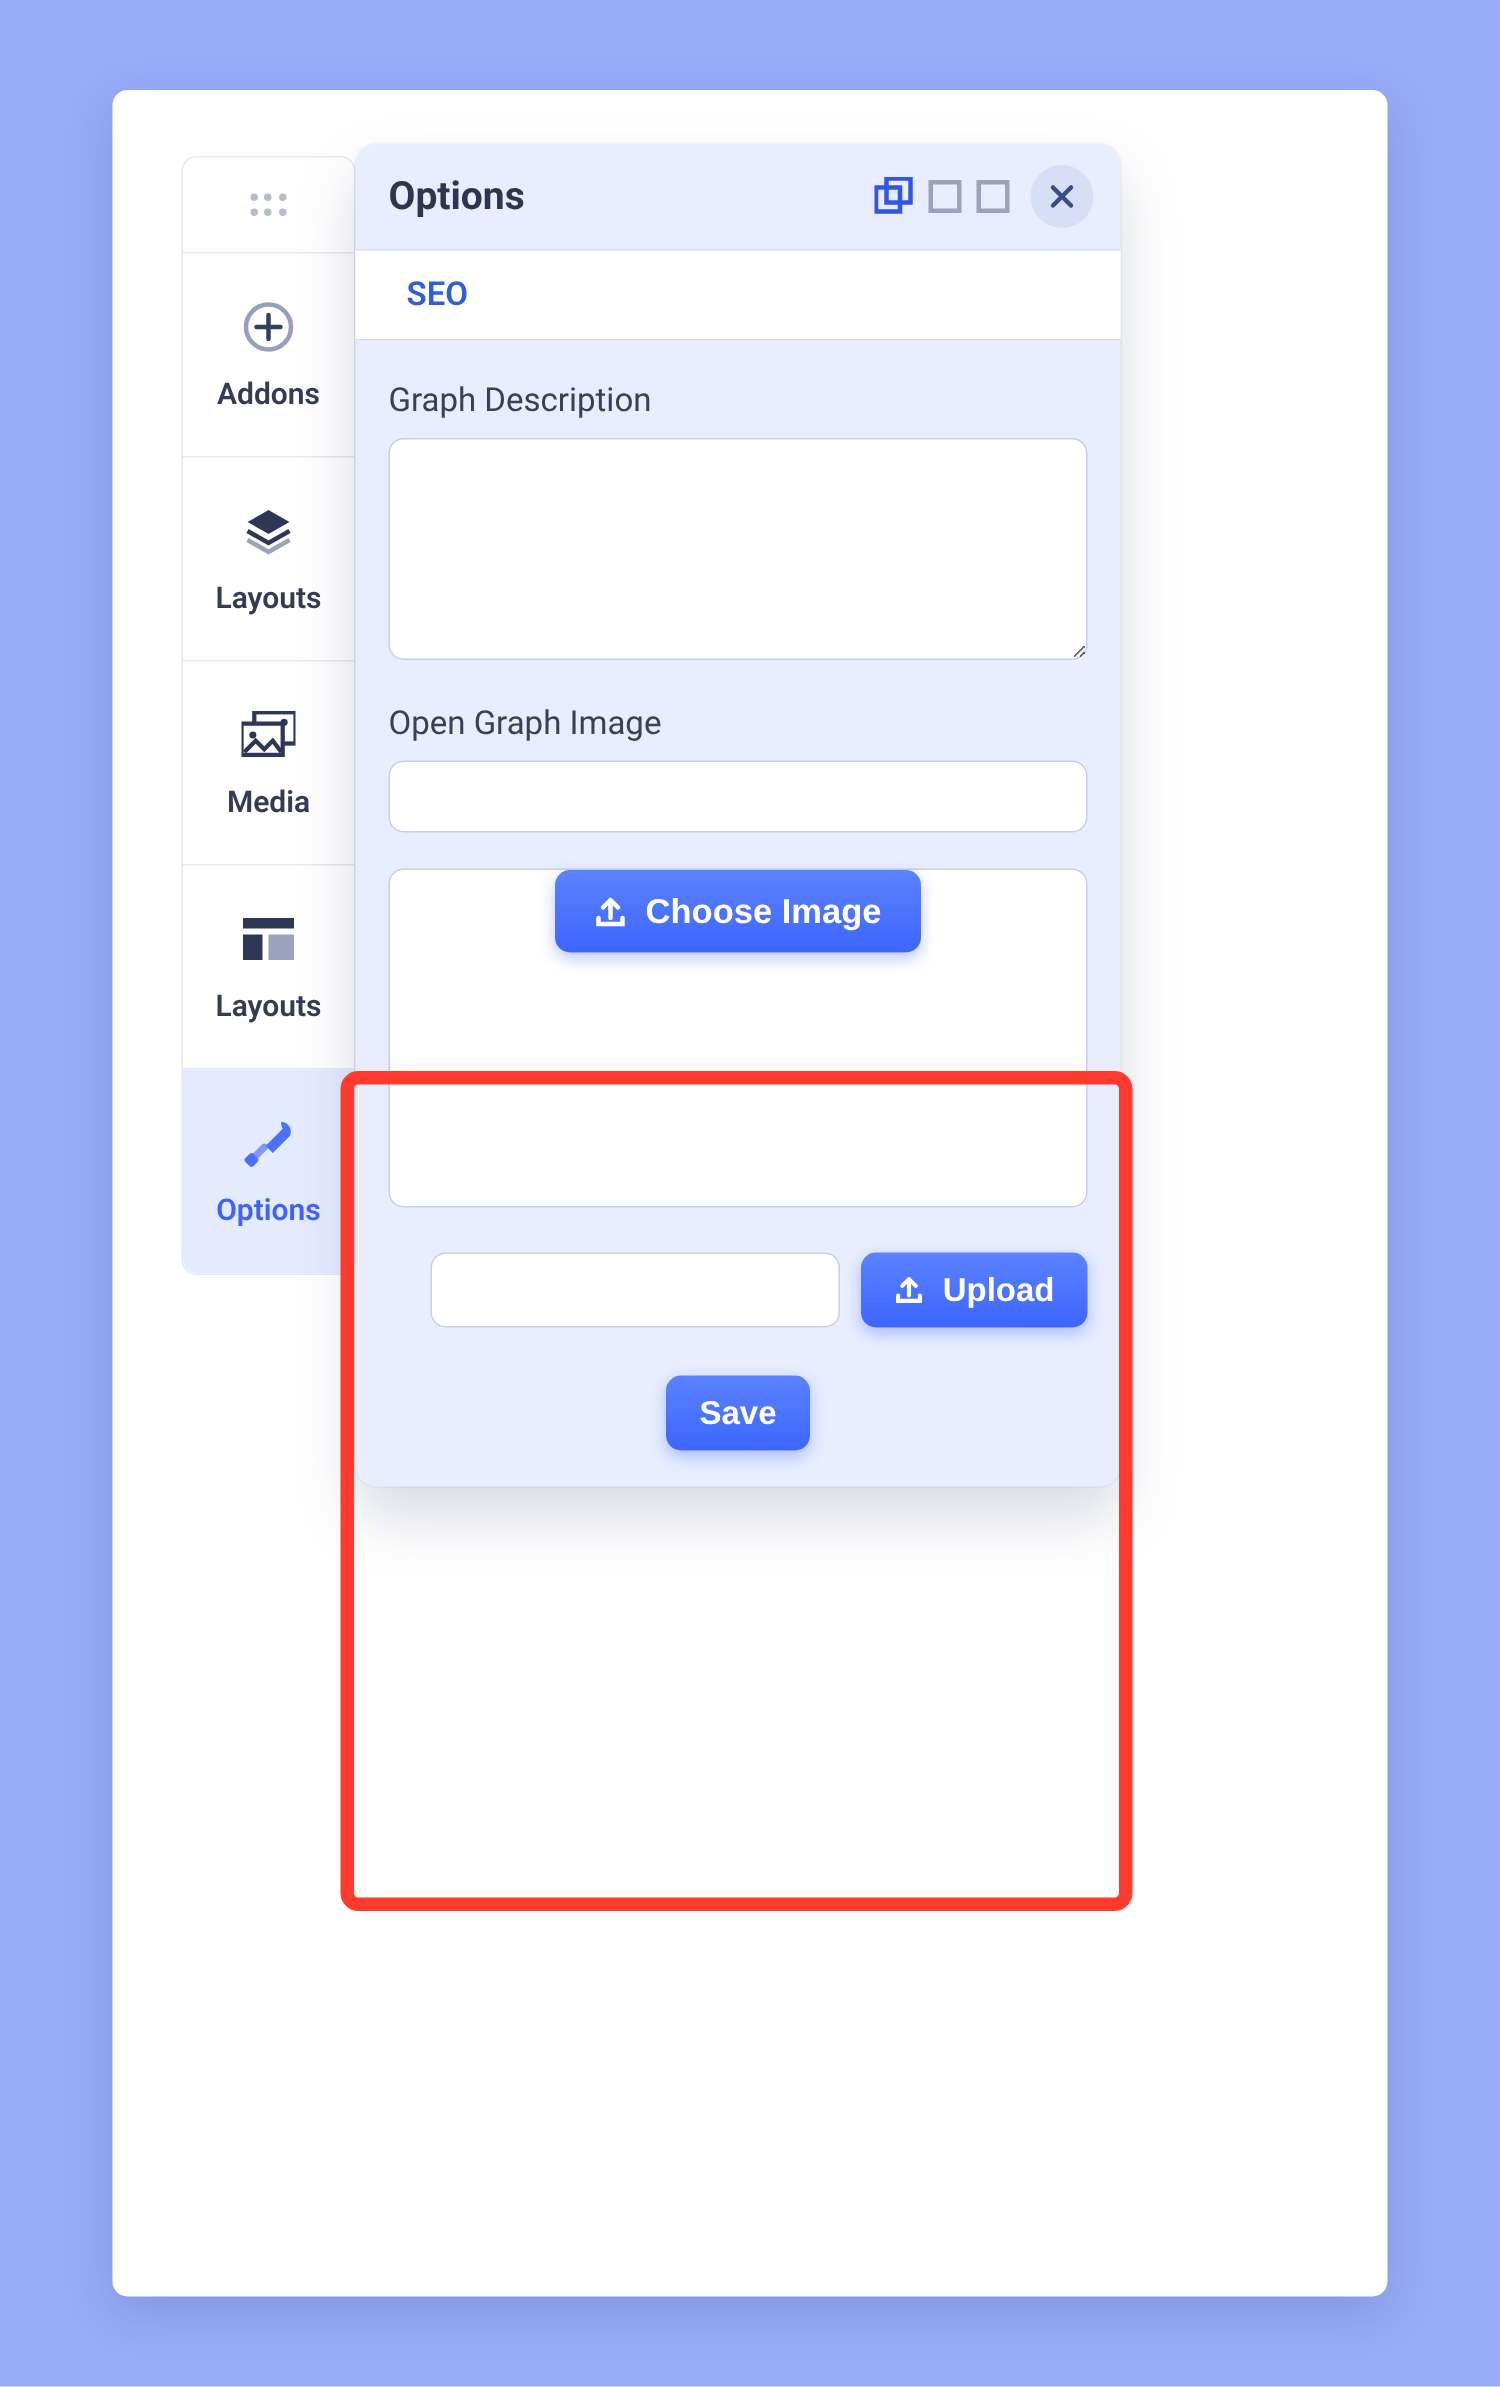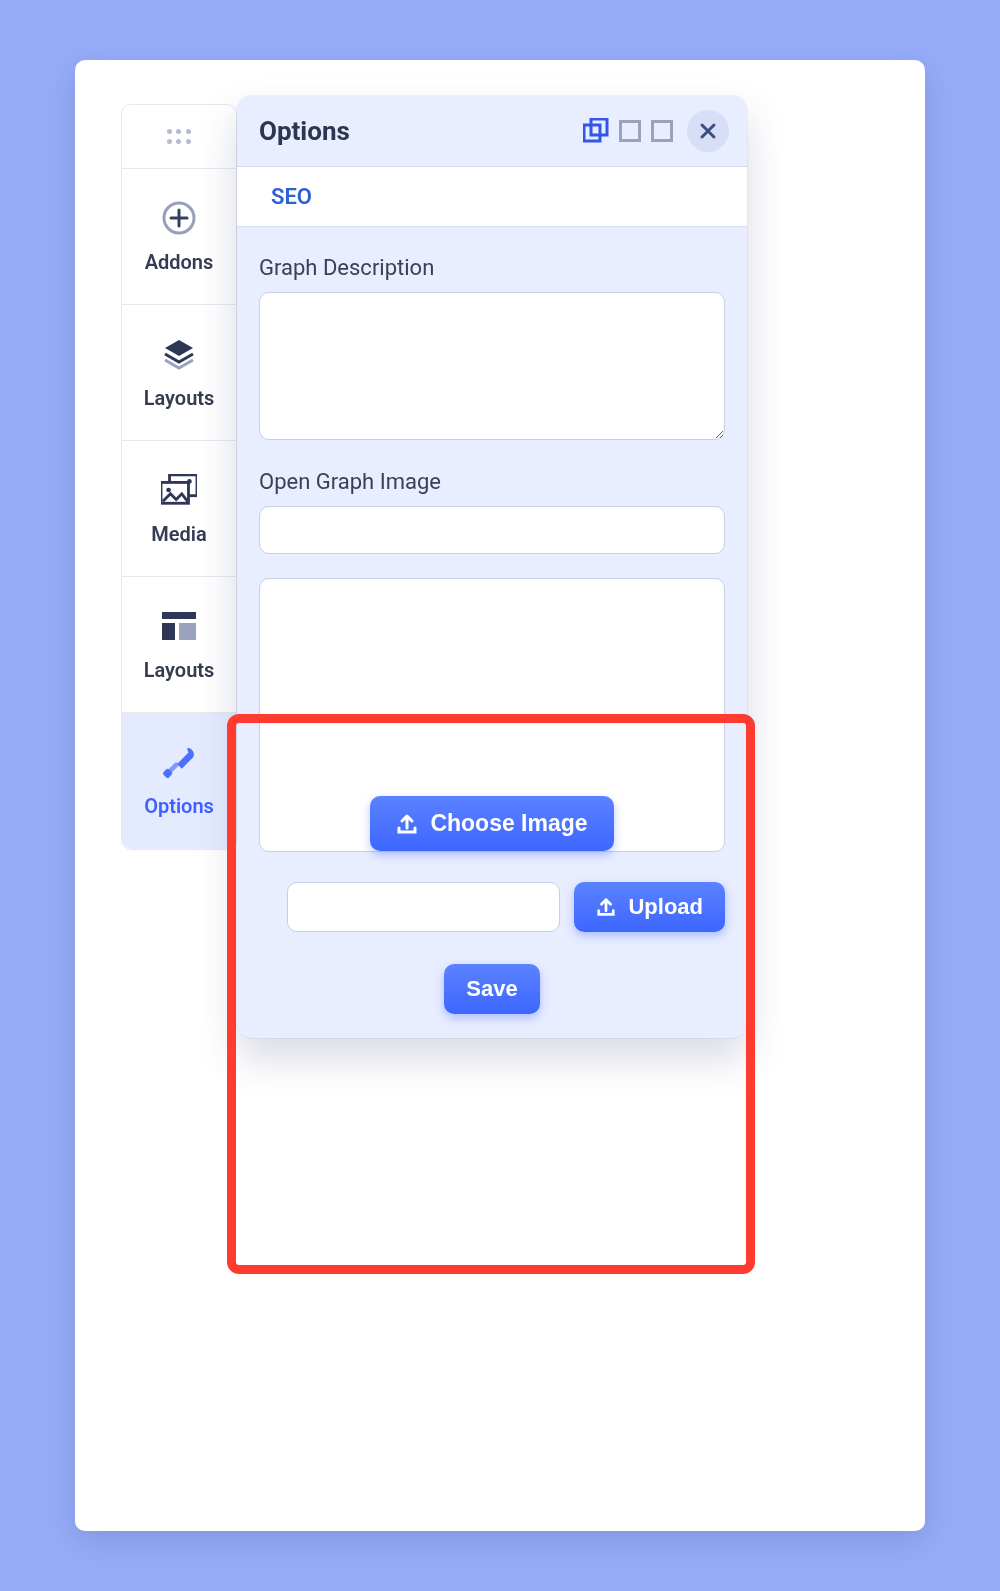--- a/index.html
+++ b/index.html
@@ -114,25 +114,25 @@
     top: 654px;
     width: 528px;
     height: 560px;
     border: 9px solid #ff3b30;
     border-radius: 12px;
     pointer-events:none;
   }
 
   .og-image-box{
     width:100%;
-    height:274px;
+    height:226px;
     border:1px solid #c9cee1;
     border-radius:10px;
     background:#fff;
-    display:flex; align-items:flex-end; justify-content:center;
+    display:flex; align-items:flex-start; justify-content:center;
   }
   .btn{
     display:inline-flex; align-items:center; gap:12px;
     background: linear-gradient(#5b82ff,#3d66ff);
     color:#fff; font-weight:700; font-size:23px;
     padding: 14px 26px;
     border:none; border-radius:10px;
     cursor:pointer;
     box-shadow: 0 4px 10px rgba(60,100,255,0.35);
   }

